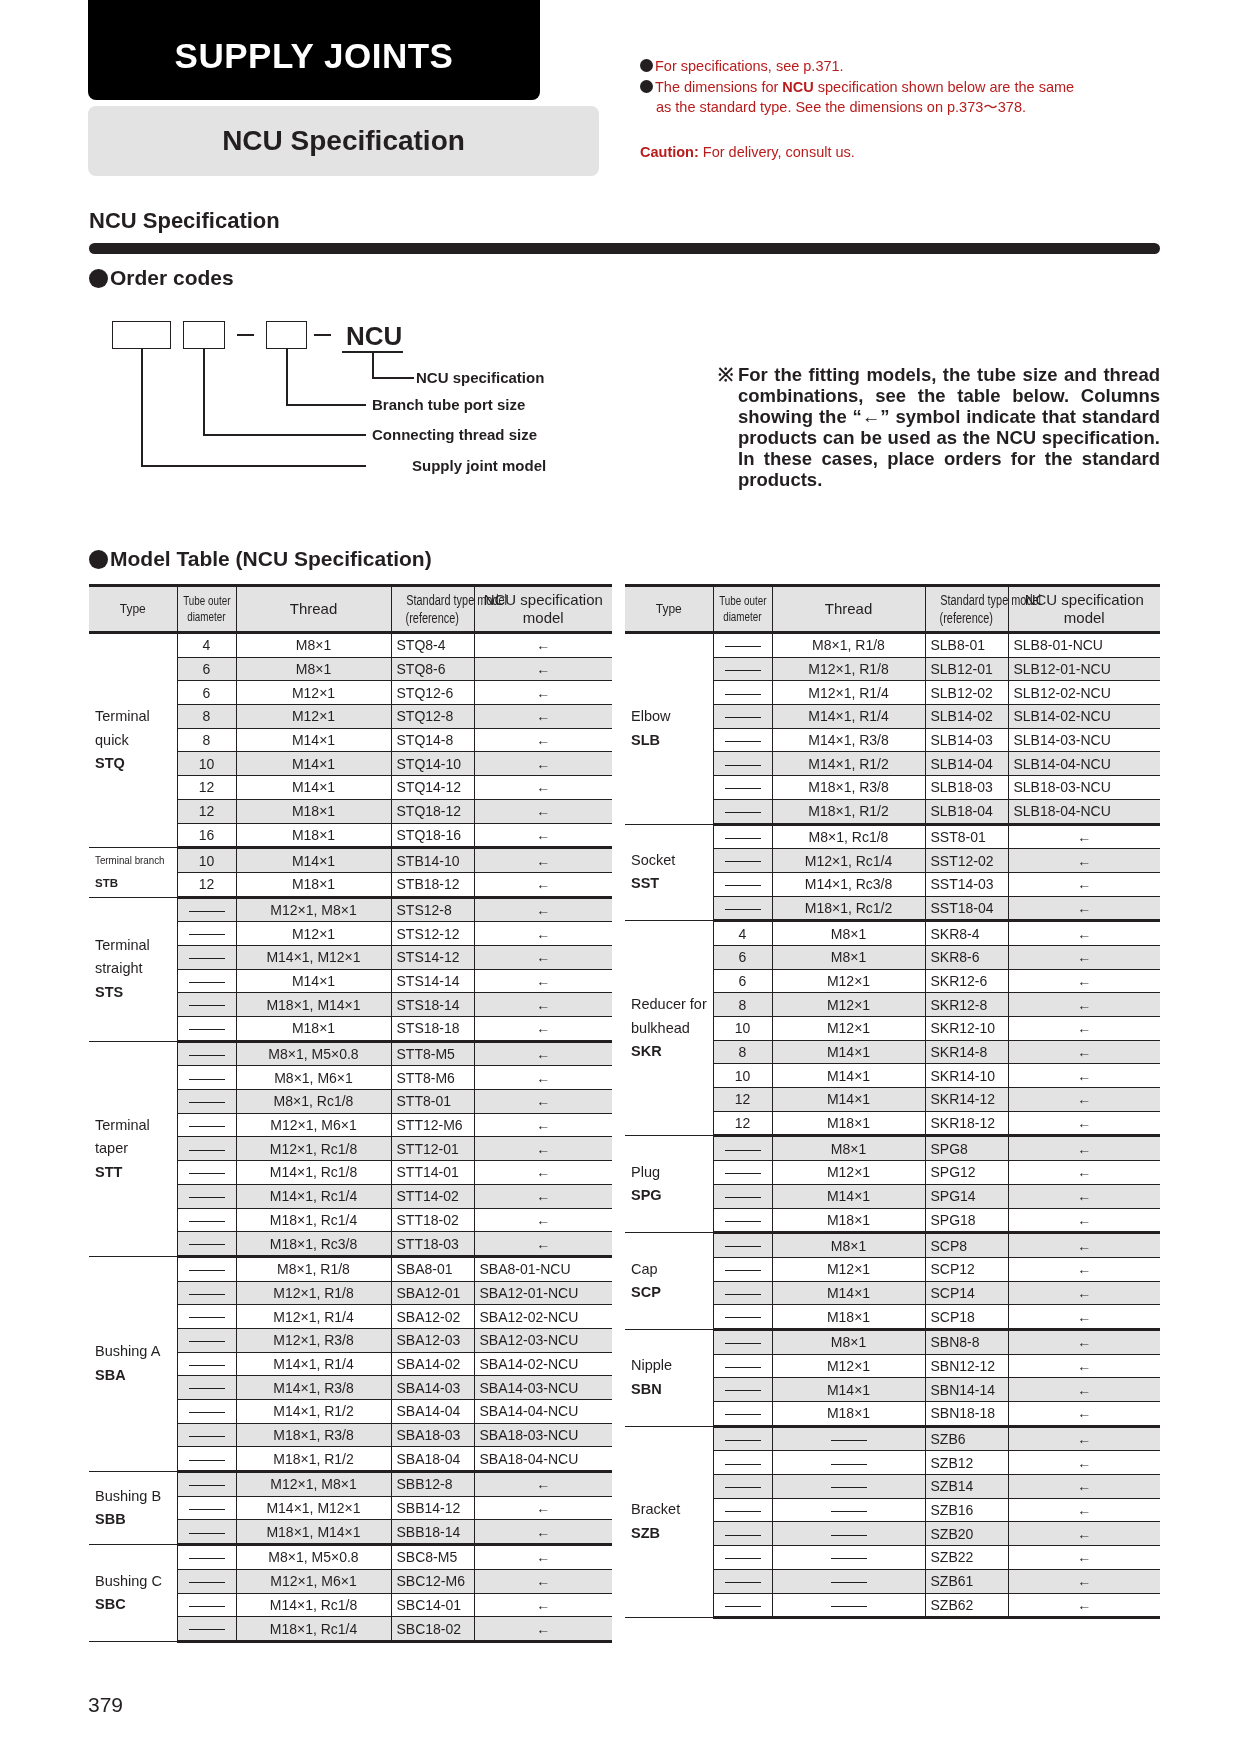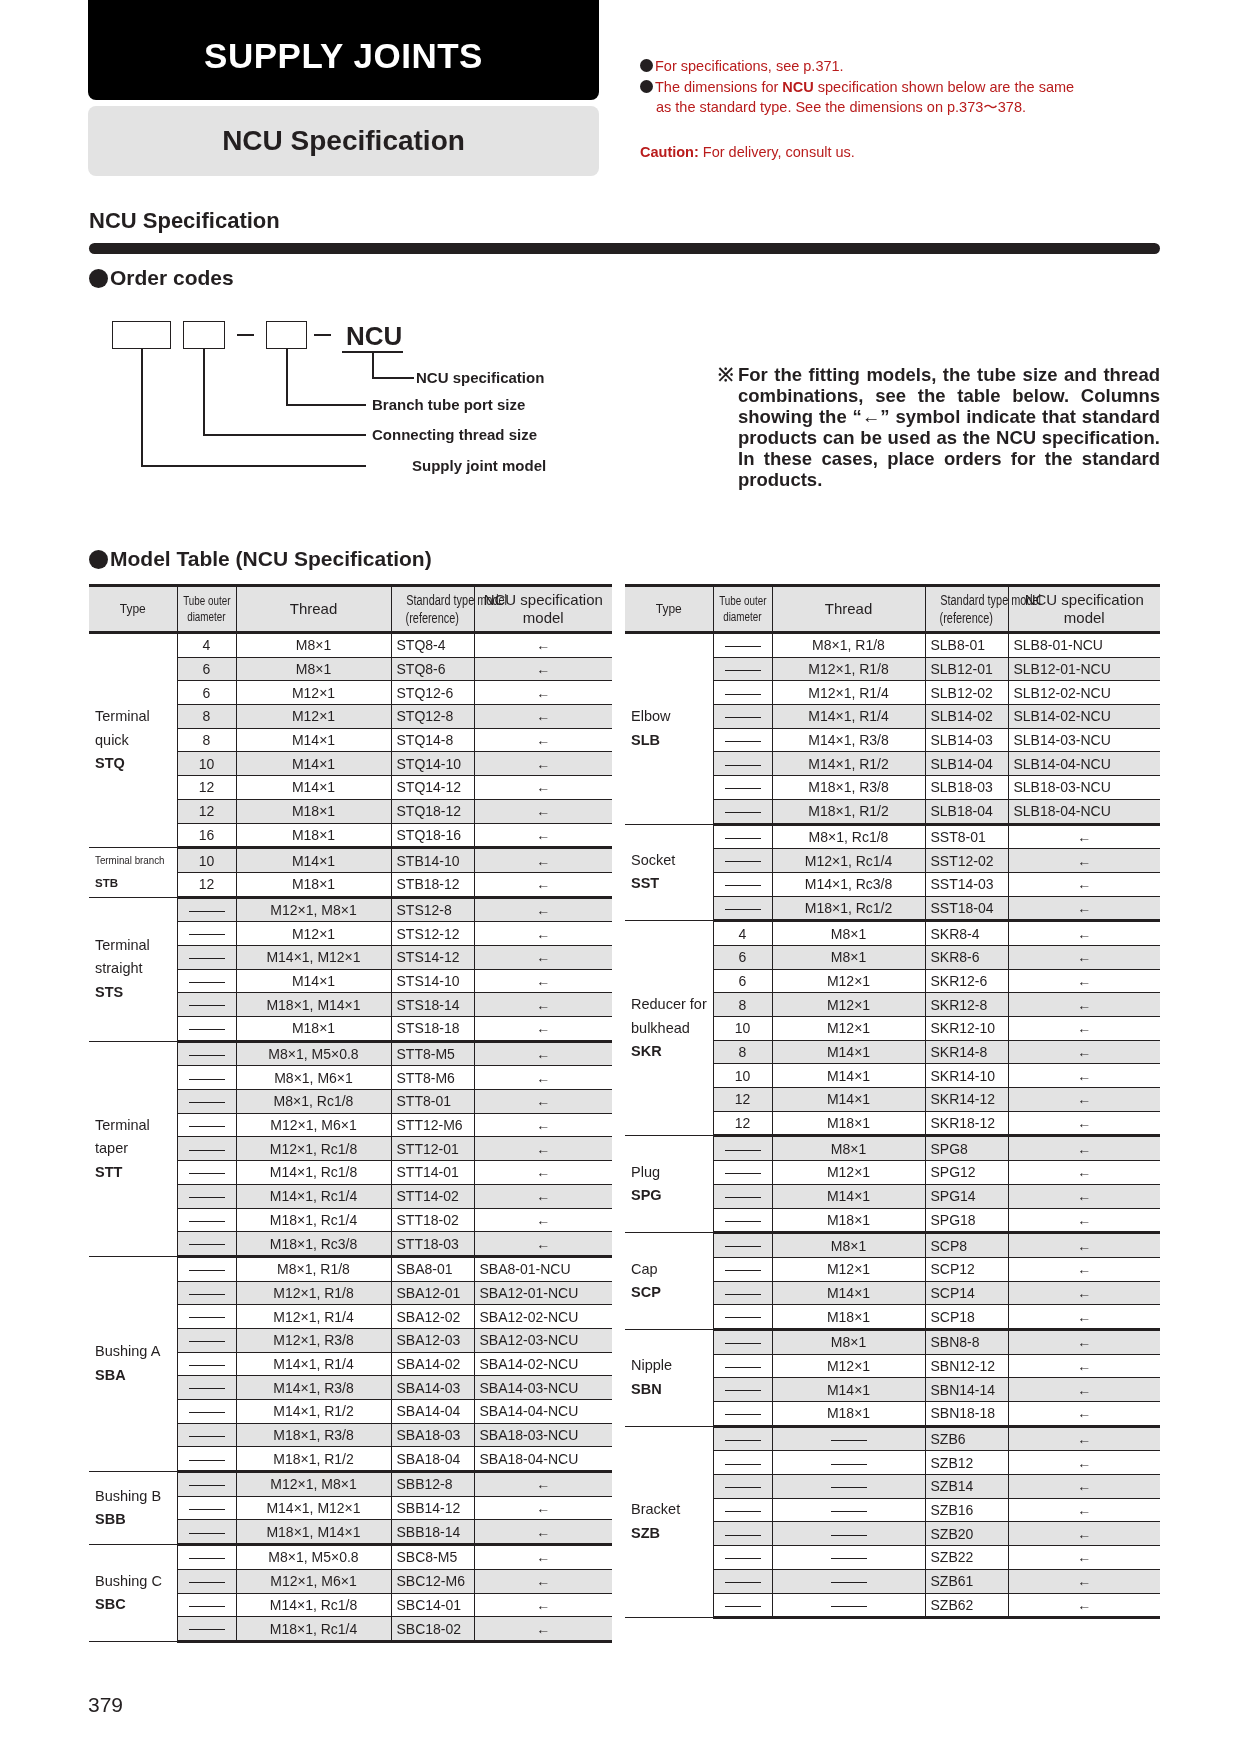--- a/index.html
+++ b/index.html
@@ -1,21 +1,21 @@
 <!DOCTYPE html>
 <html><head>
 <meta charset="utf-8">
 <style>
   html, body { margin: 0; padding: 0; background: #ffffff; }
   body {
     width: 1240px; height: 1754px; position: relative; overflow: hidden;
     font-family: "Liberation Sans", sans-serif; color: #231f20;
   }
   .title-box {
-    position: absolute; left: 88px; top: 0; width: 511px; height: 100px;
+    position: absolute; left: 88px; top: 0; width: 452px; height: 100px;
     background: #000; border-radius: 0 0 8px 8px;
     display: flex; align-items: center; justify-content: center;
   }
   .title-box span { color: #fff; font-weight: bold; font-size: 35px; letter-spacing: 0.5px; margin-top: 12px; }
   .subtitle-box {
     position: absolute; left: 88px; top: 106px; width: 511px; height: 70px;
     background: #e3e3e3; border-radius: 8px;
     display: flex; align-items: center; justify-content: center;
   }
   .subtitle-box span { font-weight: bold; font-size: 28px; color: #231f20; }
@@ -237,21 +237,21 @@
       </tr>
       <tr class="shade">
         <td><span class="dash"></span></td>
         <td>M14×1, M12×1</td>
         <td class="model">STS14-12</td>
         <td class="ncu"><span class="arrow">←</span></td>
       </tr>
       <tr>
         <td><span class="dash"></span></td>
         <td>M14×1</td>
-        <td class="model">STS14-10</td>
+        <td class="model">STS14-14</td>
         <td class="ncu"><span class="arrow">←</span></td>
       </tr>
       <tr class="shade">
         <td><span class="dash"></span></td>
         <td>M18×1, M14×1</td>
         <td class="model">STS18-14</td>
         <td class="ncu"><span class="arrow">←</span></td>
       </tr>
       <tr class="grp-end">
         <td><span class="dash"></span></td>

